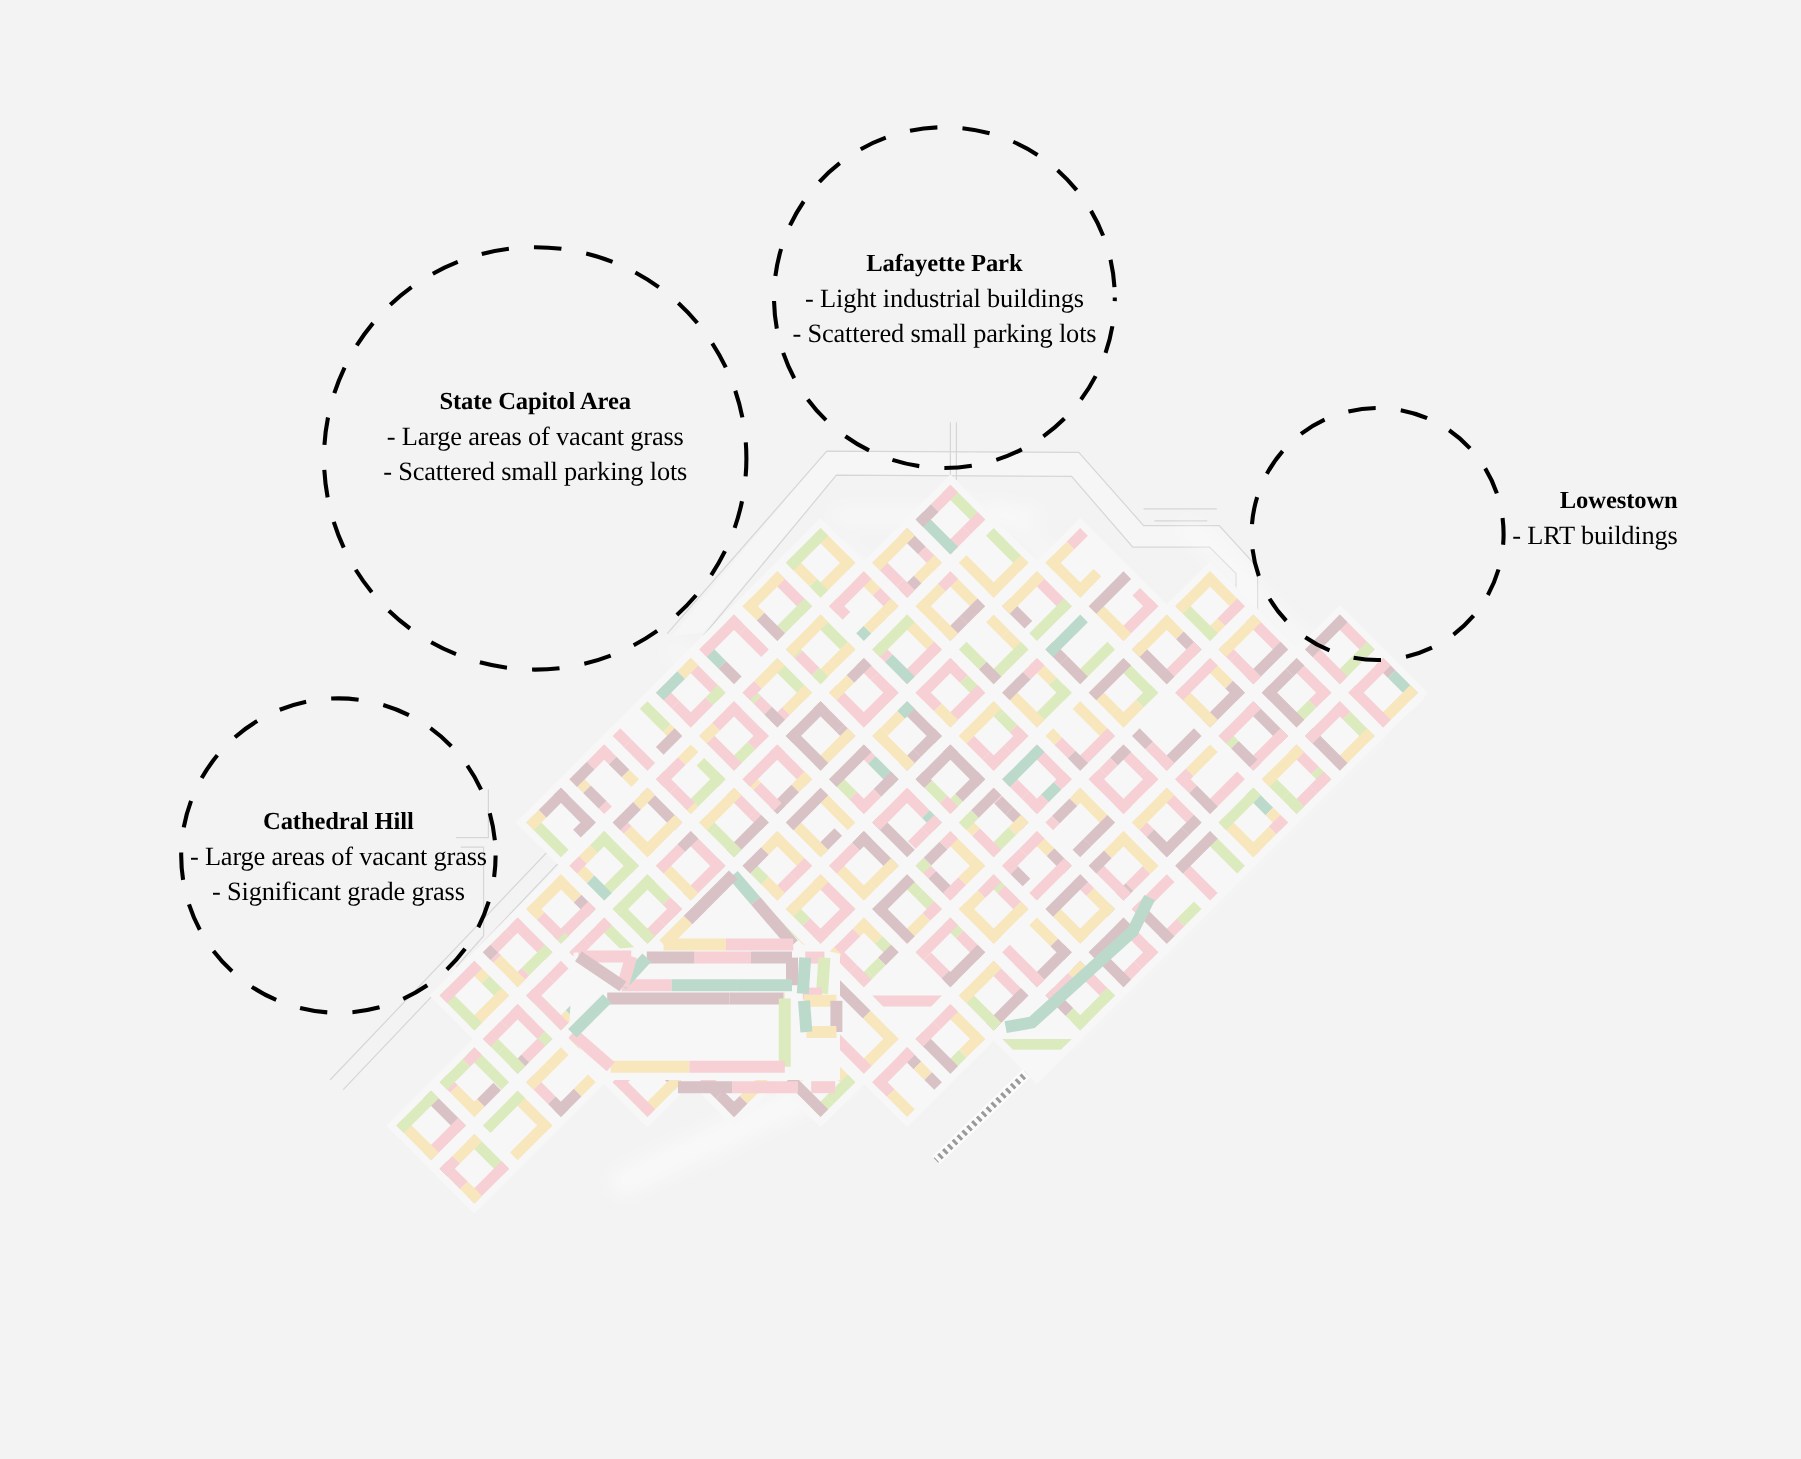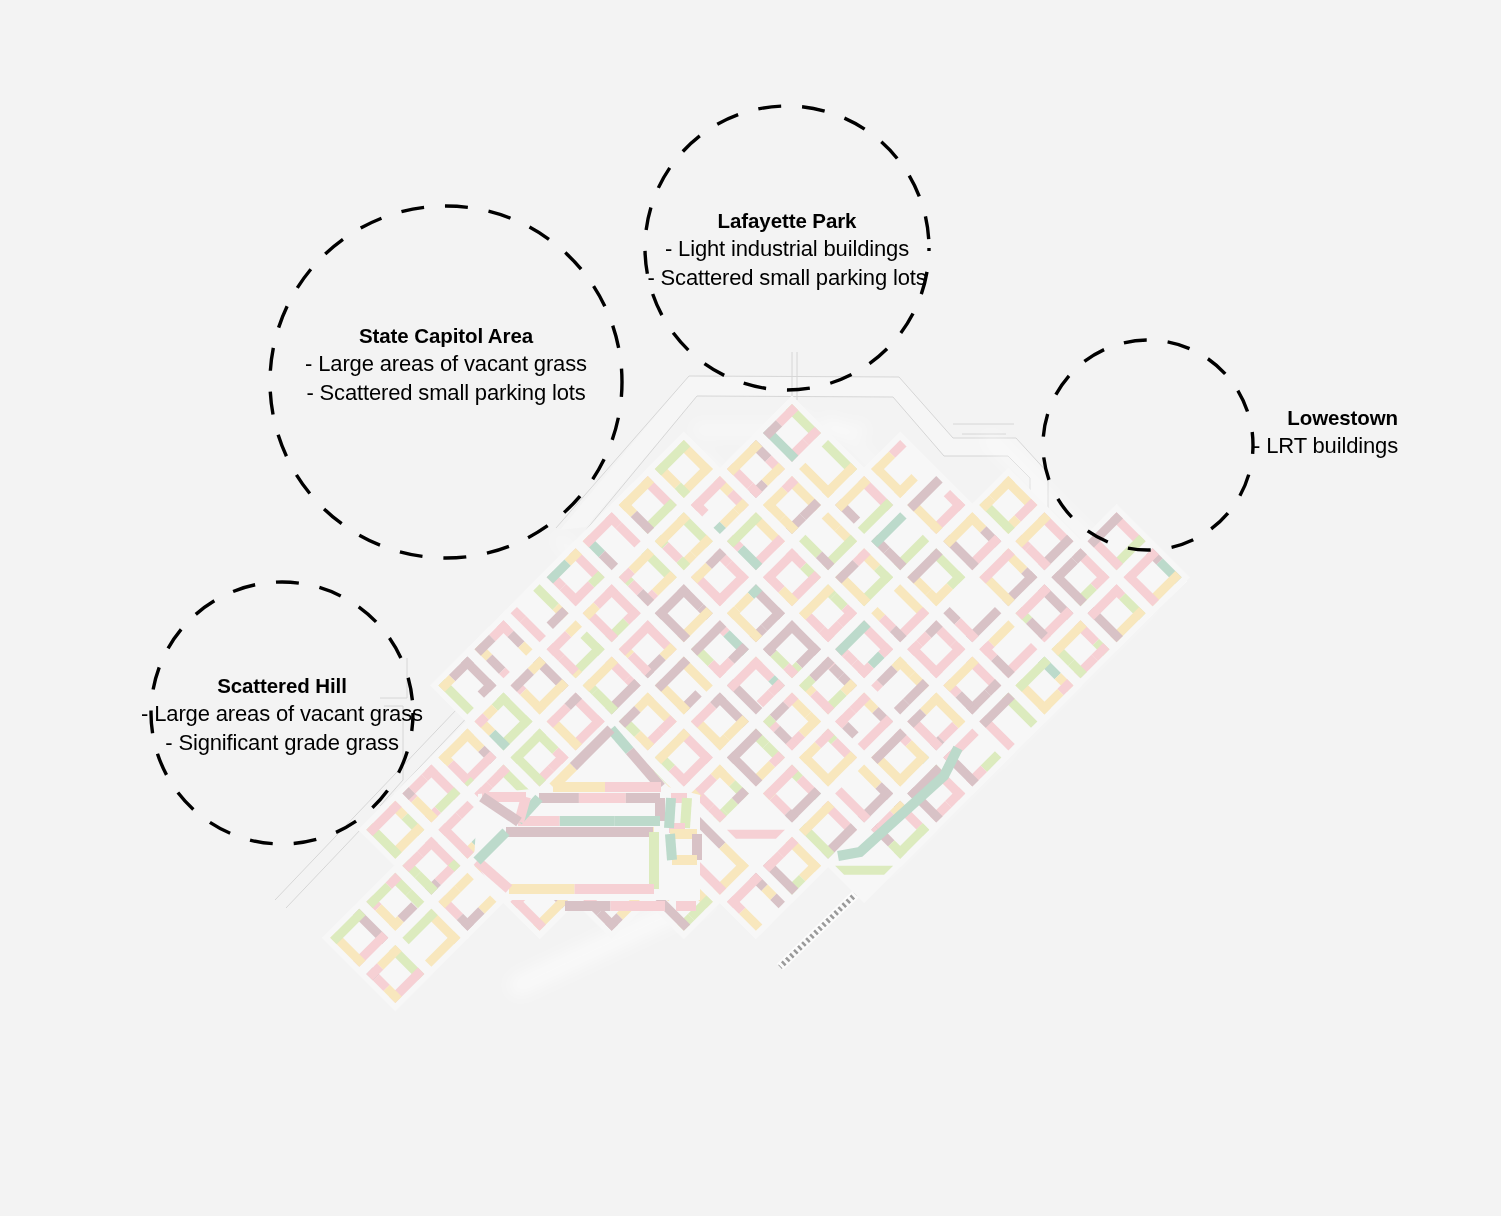--- a/index.html
+++ b/index.html
@@ -1,21 +1,21 @@
 <!DOCTYPE html>
 <html><head>
 <meta charset="utf-8">
 <title>Downtown Saint Paul Site Analysis</title>
 <style>
   html,body{margin:0;padding:0;}
   body{width:1501px;height:1216px;background:#f3f3f3;overflow:hidden;
        font-family:"Liberation Sans",sans-serif;}
   #stage{position:relative;width:1501px;height:1216px;}
   svg.layer{position:absolute;left:0;top:0;width:1501px;height:1216px;}
-  .annot-label{position:absolute;text-align:center;color:#000000;}
+  .annot-label{position:absolute;text-align:center;color:#000000;font-family:Liberation Serif, serif;}
   .annot-title{font-weight:bold;font-size:20.5px;line-height:1.32;letter-spacing:-0.1px;}
   .annot-line{font-size:22px;line-height:1.32;white-space:nowrap;letter-spacing:-0.15px;}
 </style>
 </head>
 <body>
 
 <div id="stage">
   <svg class="layer" id="map-layer" viewBox="0 0 1501 1216">
       <g>
         <polygon points="560,530 689,376 899,377 953,438 1016,438 1048,473 1048,560 1030,560 1030,478 1008,456 944,456 893,397 697,396 586,527" fill="#f6f6f6"></polygon>
@@ -726,18 +726,18 @@
       <div class="annot-label" style="left: 196px; top: 322px; width: 500px;">
         <div class="annot-title">State Capitol Area</div>
         <div class="annot-line">- Large areas of vacant grass</div>
         <div class="annot-line">- Scattered small parking lots</div>
       </div>
       <div class="annot-label" style="left: 898px; top: 404px; width: 500px; text-align: right;">
         <div class="annot-title">Lowestown</div>
         <div class="annot-line">- LRT buildings</div>
       </div>
       <div class="annot-label" style="left: 32px; top: 672px; width: 500px;">
-        <div class="annot-title">Scattered Hill</div>
+        <div class="annot-title">Cathedral Hill</div>
         <div class="annot-line">- Large areas of vacant grass</div>
         <div class="annot-line">- Significant grade grass</div>
       </div>
     </div>
 </div>
 
 </body></html>

